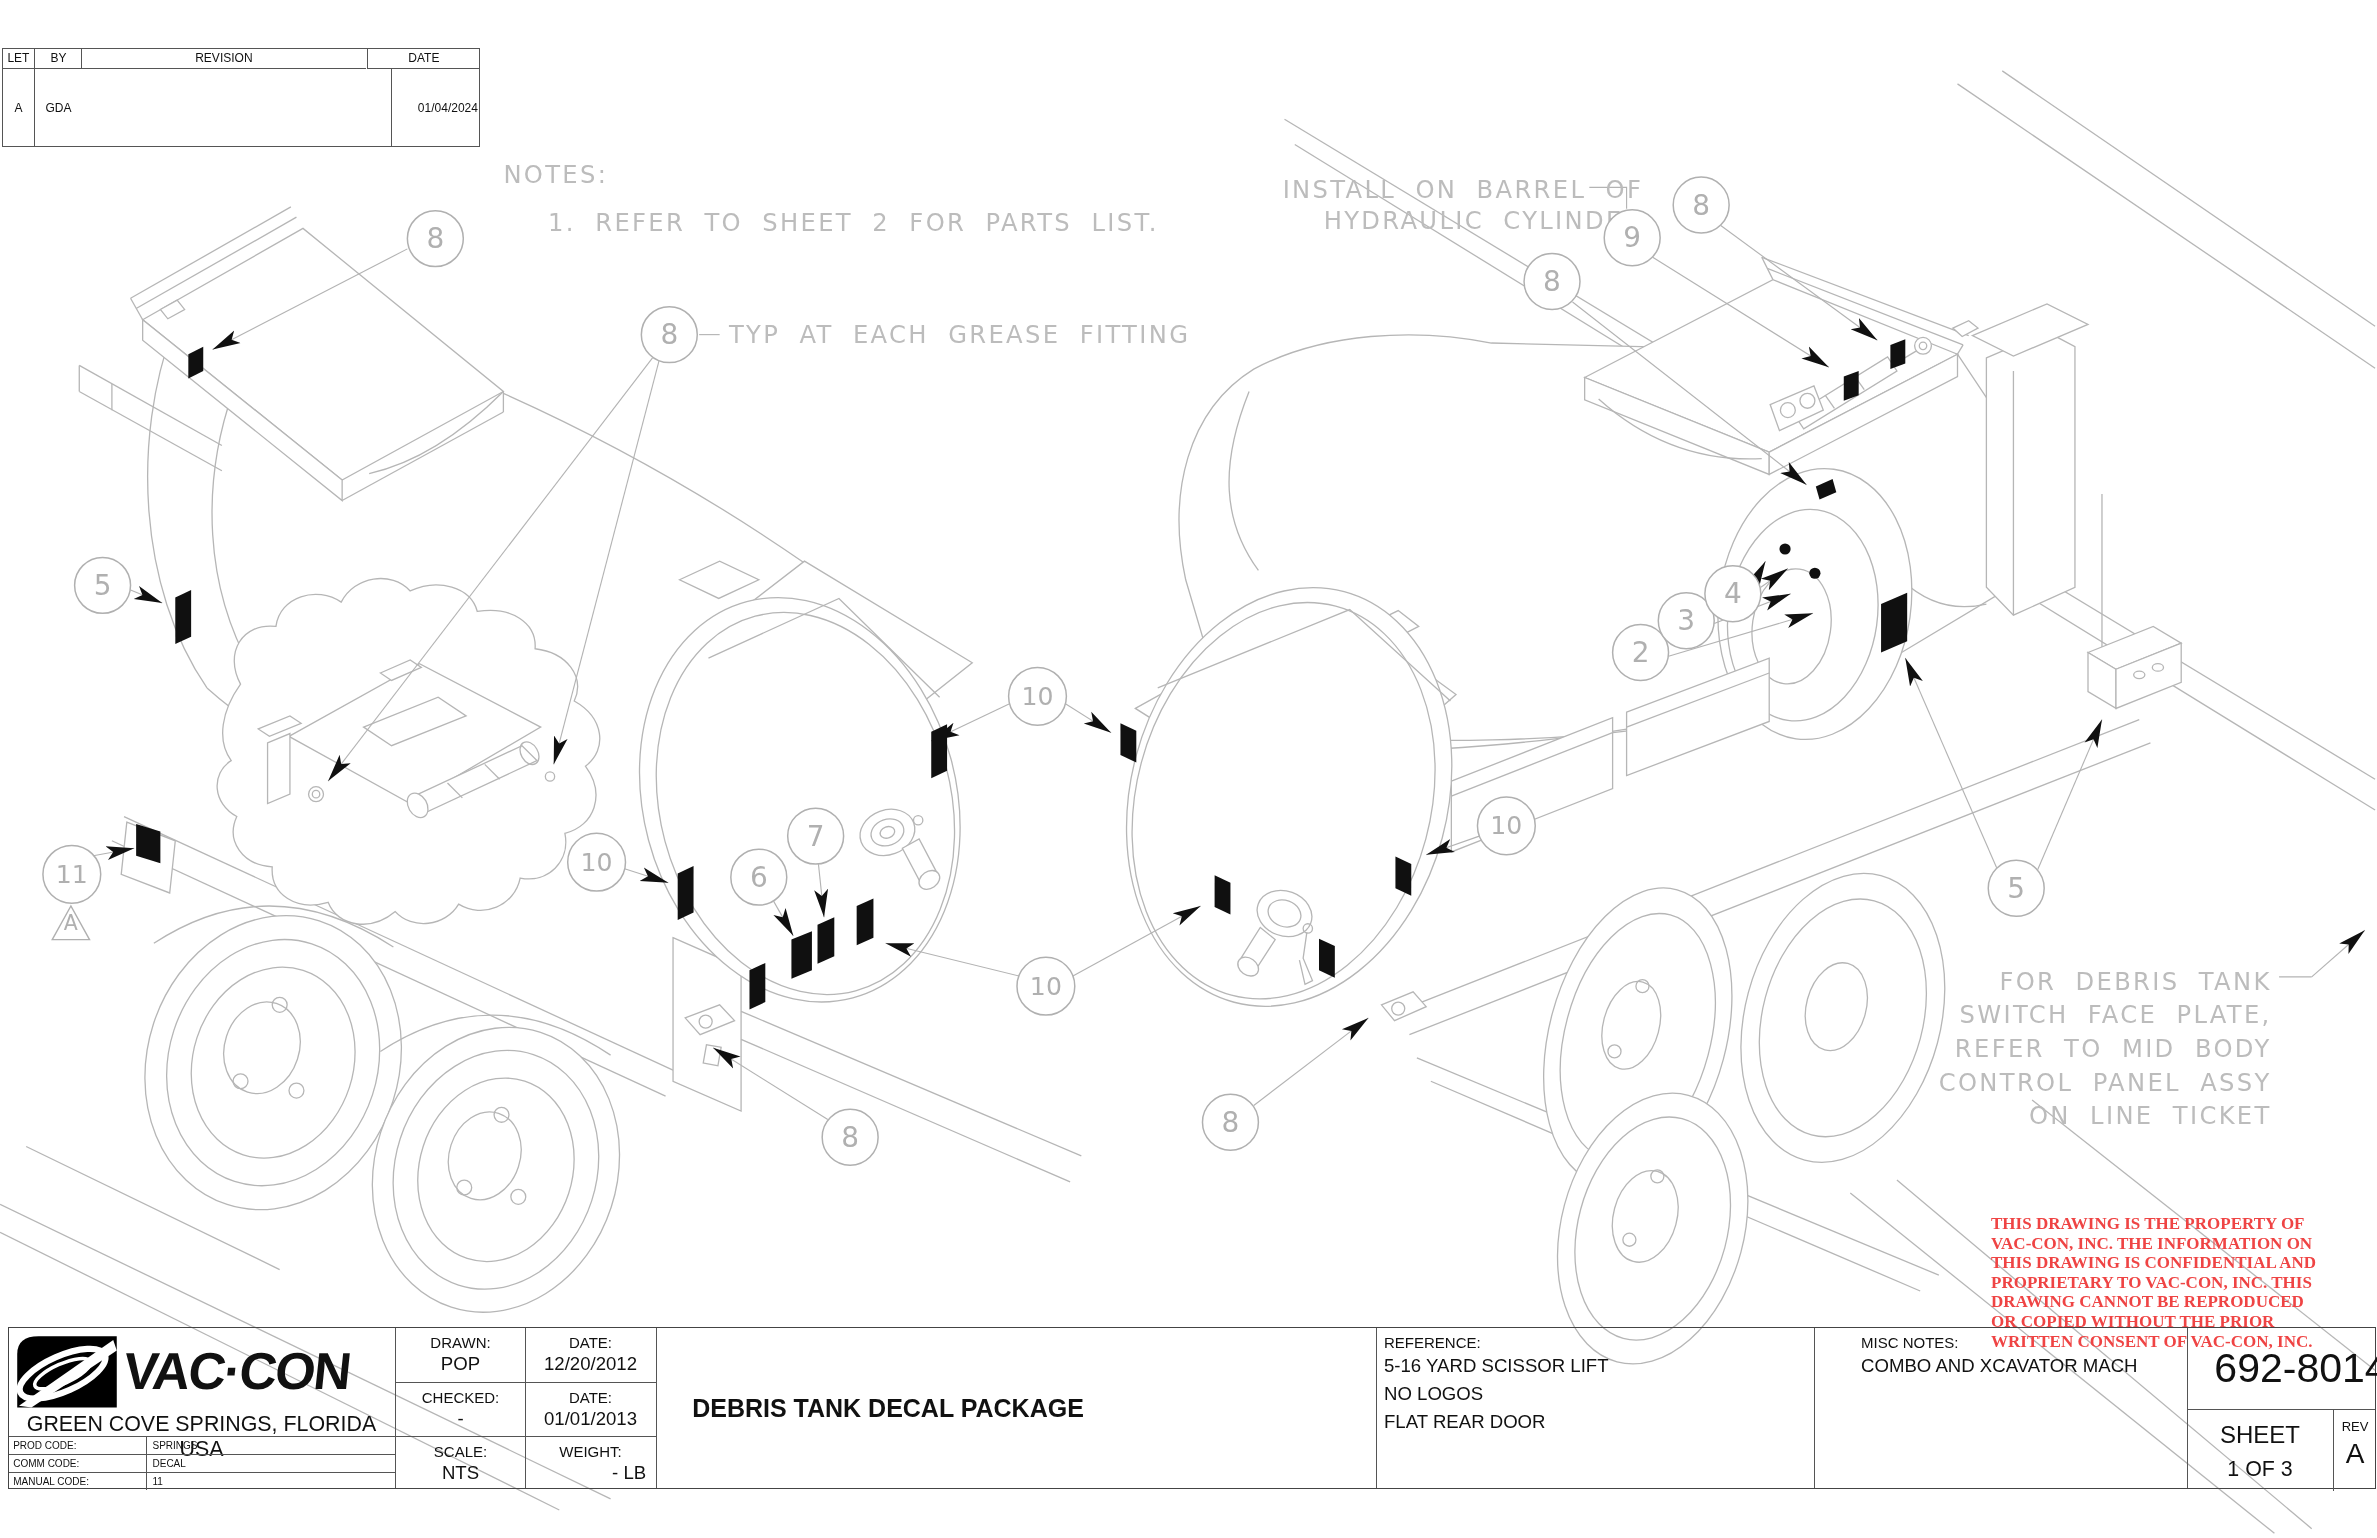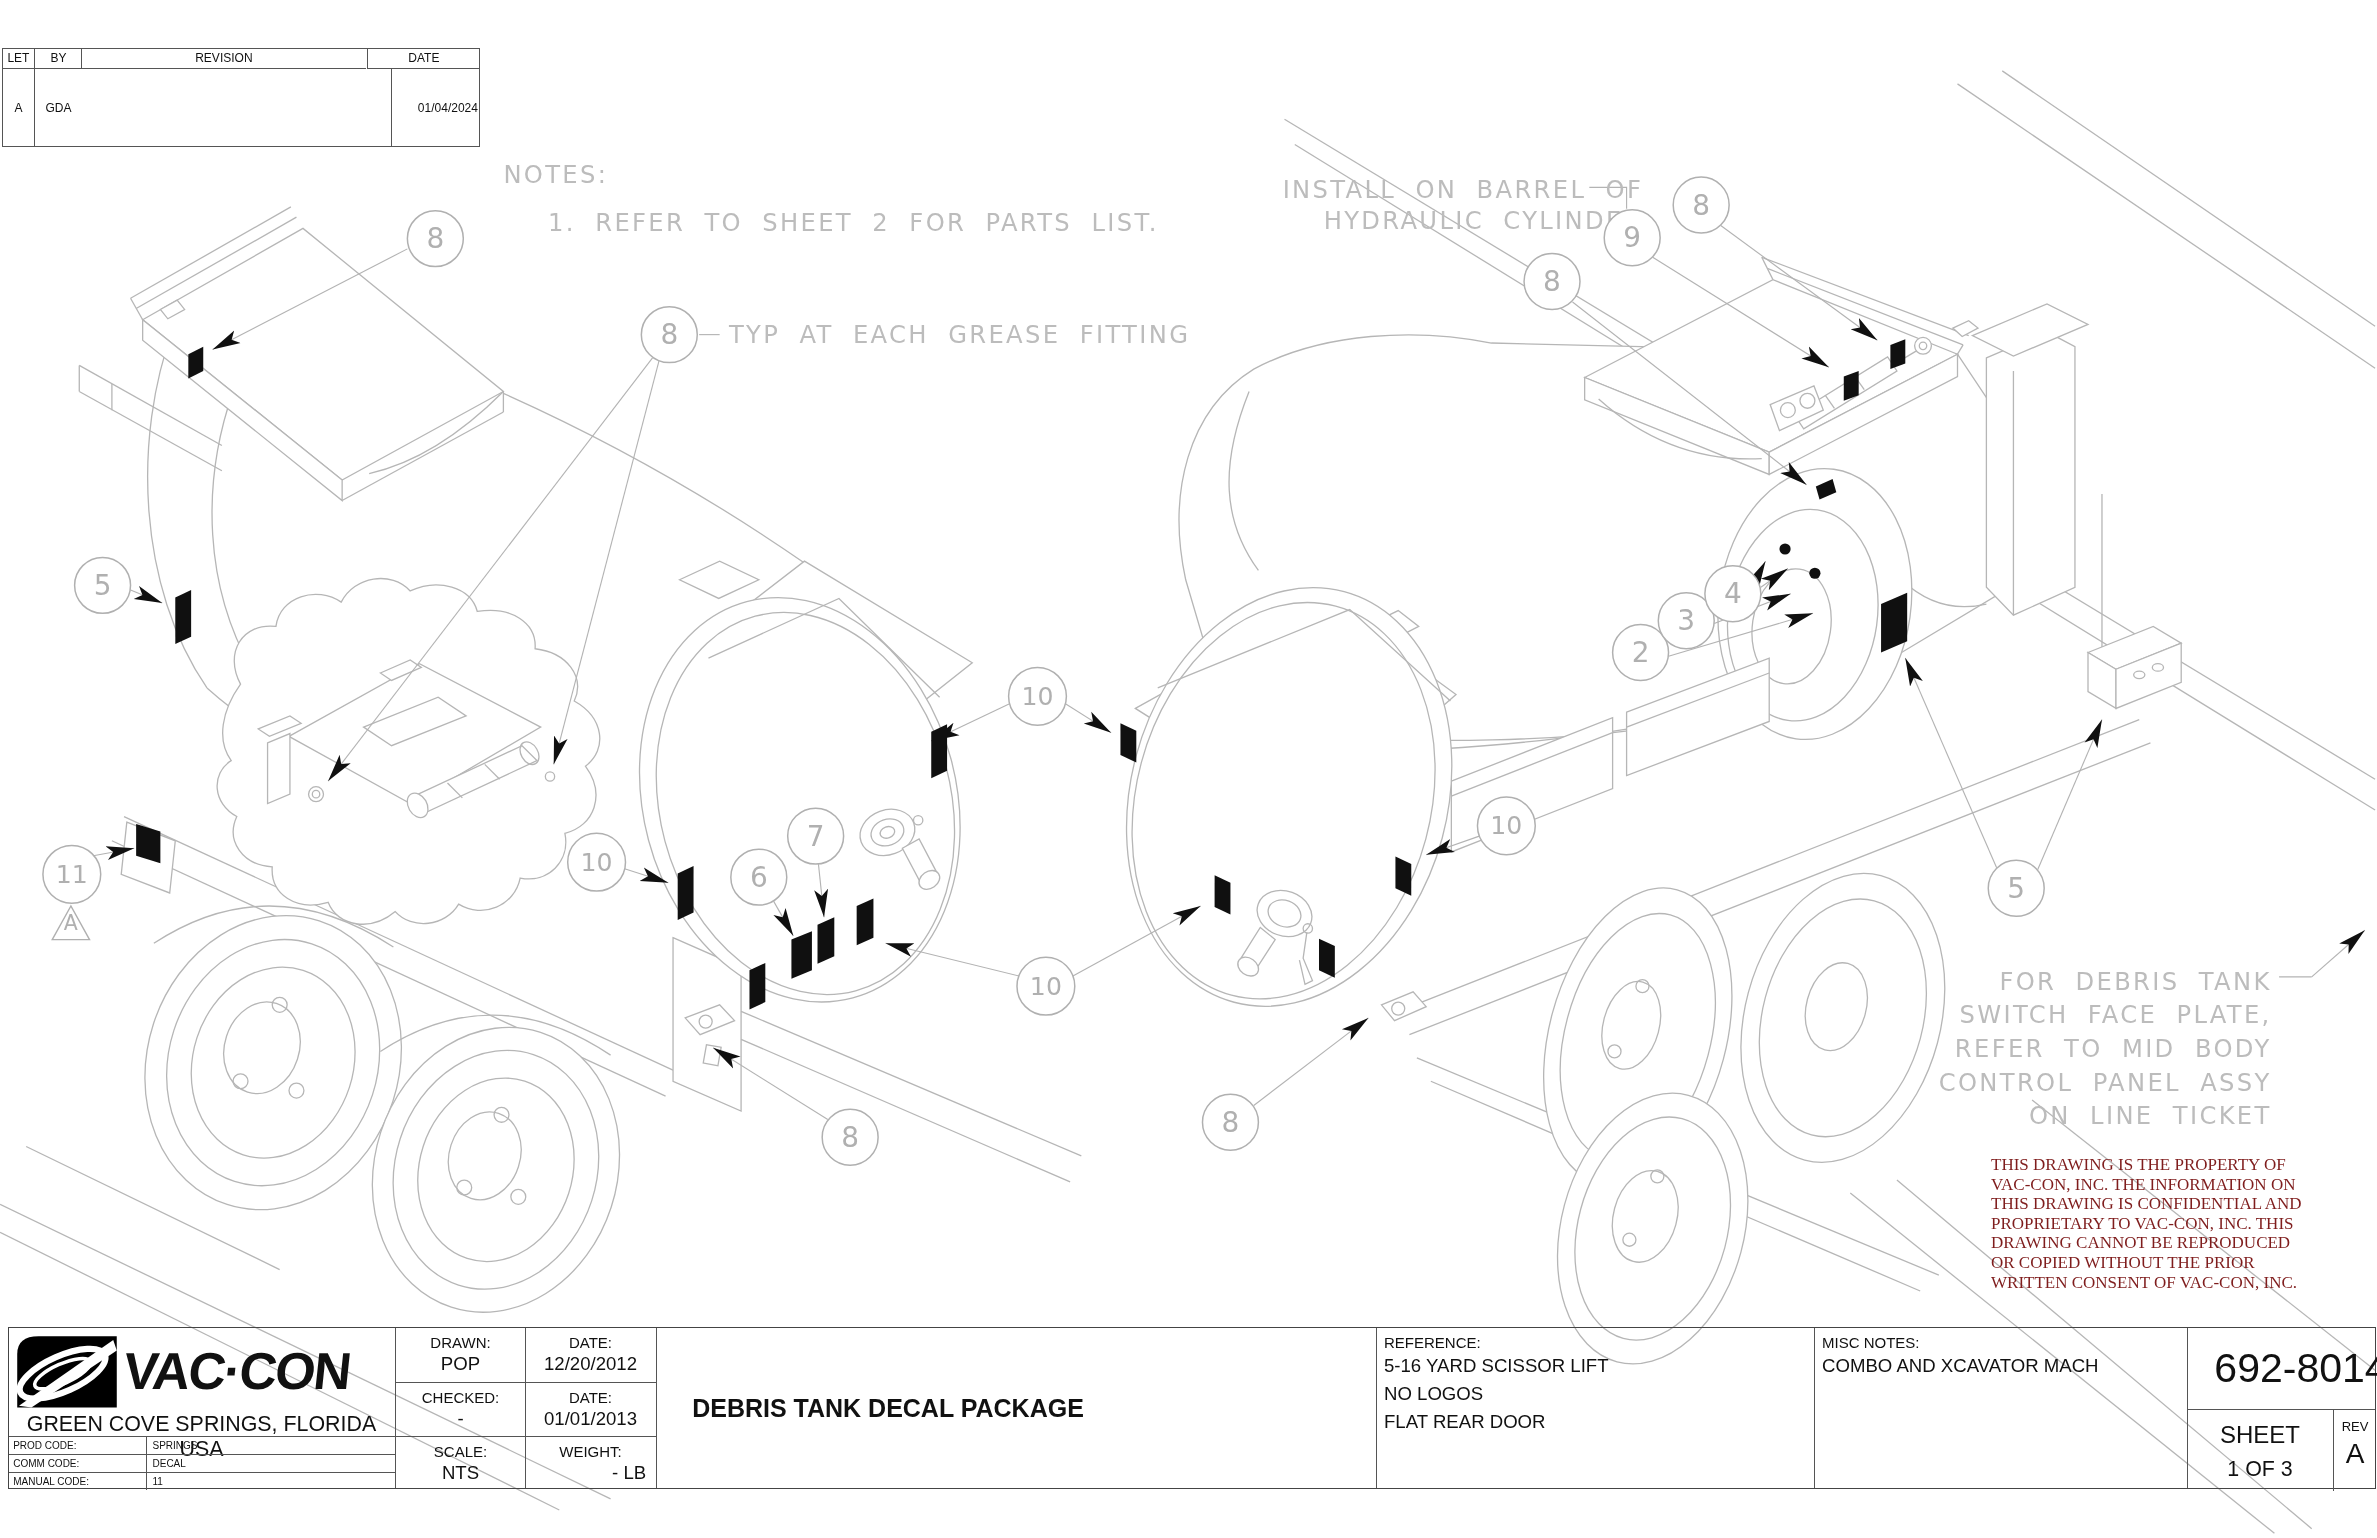--- a/index.html
+++ b/index.html
@@ -23,22 +23,22 @@
   .revtable .hdr{top:0;height:19.6px;line-height:19.6px;border-bottom:0.9px solid #555;font-size:12px;}
   .revtable .bdy{top:19.6px;height:78px;display:flex;align-items:center;justify-content:center;flex-direction:column;}
   .c-let{left:0;width:31px;border-left:none!important;}
   .c-by{left:31px;width:48px;}
   .c-rev{left:78px;width:285px;}
   .c-date{left:364px;width:113px;}
   .revlines{font-size:10.7px;line-height:12px;text-align:center;}
   .revdate{font-size:12px;margin-left:24px;}
 
   
-  .legal{position:absolute;left:1991px;top:1155px;width:368px;font-family:"Liberation Serif",serif;
-         font-weight:normal;font-size:17px;line-height:19.6px;color:#7f1d1d;}
+  .legal{position:absolute;left:1991px;top:1214px;width:368px;font-family:"Liberation Serif",serif;
+         font-weight:bold;font-size:17px;line-height:19.6px;color:#ef4444;}
 
   
   .tblock{position:absolute;left:7.5px;top:1327px;width:2368px;height:162px;border:1.4px solid #444;box-sizing:border-box;}
   .tb{position:absolute;box-sizing:border-box;border-left:0.9px solid #555;top:0;height:100%;}
   .lbl{font-size:15px;}
   .val{font-size:18.6px;}
   .tb-logo{left:0;width:386px;border-left:none!important;}
   .logo-row{position:absolute;left:3.7px;top:1.9px;width:378px;height:82px;display:flex;align-items:center;}
   .logo-text{font-weight:bold;font-size:52px;letter-spacing:-1.9px;transform:skewX(-6deg);margin-left:1.9px;}
   .loc-row{position:absolute;left:0;top:84px;width:100%;text-align:center;font-size:21.4px;}
@@ -50,21 +50,21 @@
   .tb-c2{left:516px;width:131px;}
   .tbrow{position:absolute;left:0;width:100%;height:54px;border-top:0.9px solid #555;text-align:center;}
   .tbrow.r0{top:0;border-top:none;}
   .tbrow.r1{top:54px;}
   .tbrow.r2{top:108px;}
   .tbrow .lbl{display:block;margin-top:5.6px;}
   .tbrow .val{display:block;margin-top:2.8px;}
   .tb-title{left:647px;width:464px;display:flex;align-items:center;justify-content:center;font-size:25px;font-weight:bold;}
   .tb-mat{left:1111px;width:255px;}
   .tb-ref{left:1367px;width:438px;}
-  .tb-misc{left:1805px;width:373px;}
+  .tb-misc{left:1805px;width:373px;padding-left:39px;}
   .pad{padding:5.6px 7.5px;}
   .reflines{font-size:18.6px;line-height:24px;margin-top:3.7px;}
   .tb-num{left:2178px;width:188px;border-left:0.9px solid #555;}
   .num-top{position:absolute;top:0;left:0;width:100%;height:81px;display:flex;align-items:center;justify-content:center;font-size:41px;margin-left:20px;}
   .num-bot{position:absolute;top:81px;left:0;width:100%;height:81px;border-top:0.9px solid #555;}
   .sheet-cell{position:absolute;left:0;top:0;width:145px;height:100%;text-align:center;}
   .sheet-cell .s1{font-size:24px;margin-top:11.2px;}
   .sheet-cell .s2{font-size:21.4px;margin-top:7.5px;}
   .rev-cell{position:absolute;left:145px;top:0;width:43px;height:100%;border-left:0.9px solid #555;text-align:center;}
   .rev-cell .r1{font-size:13px;margin-top:9.3px;}

